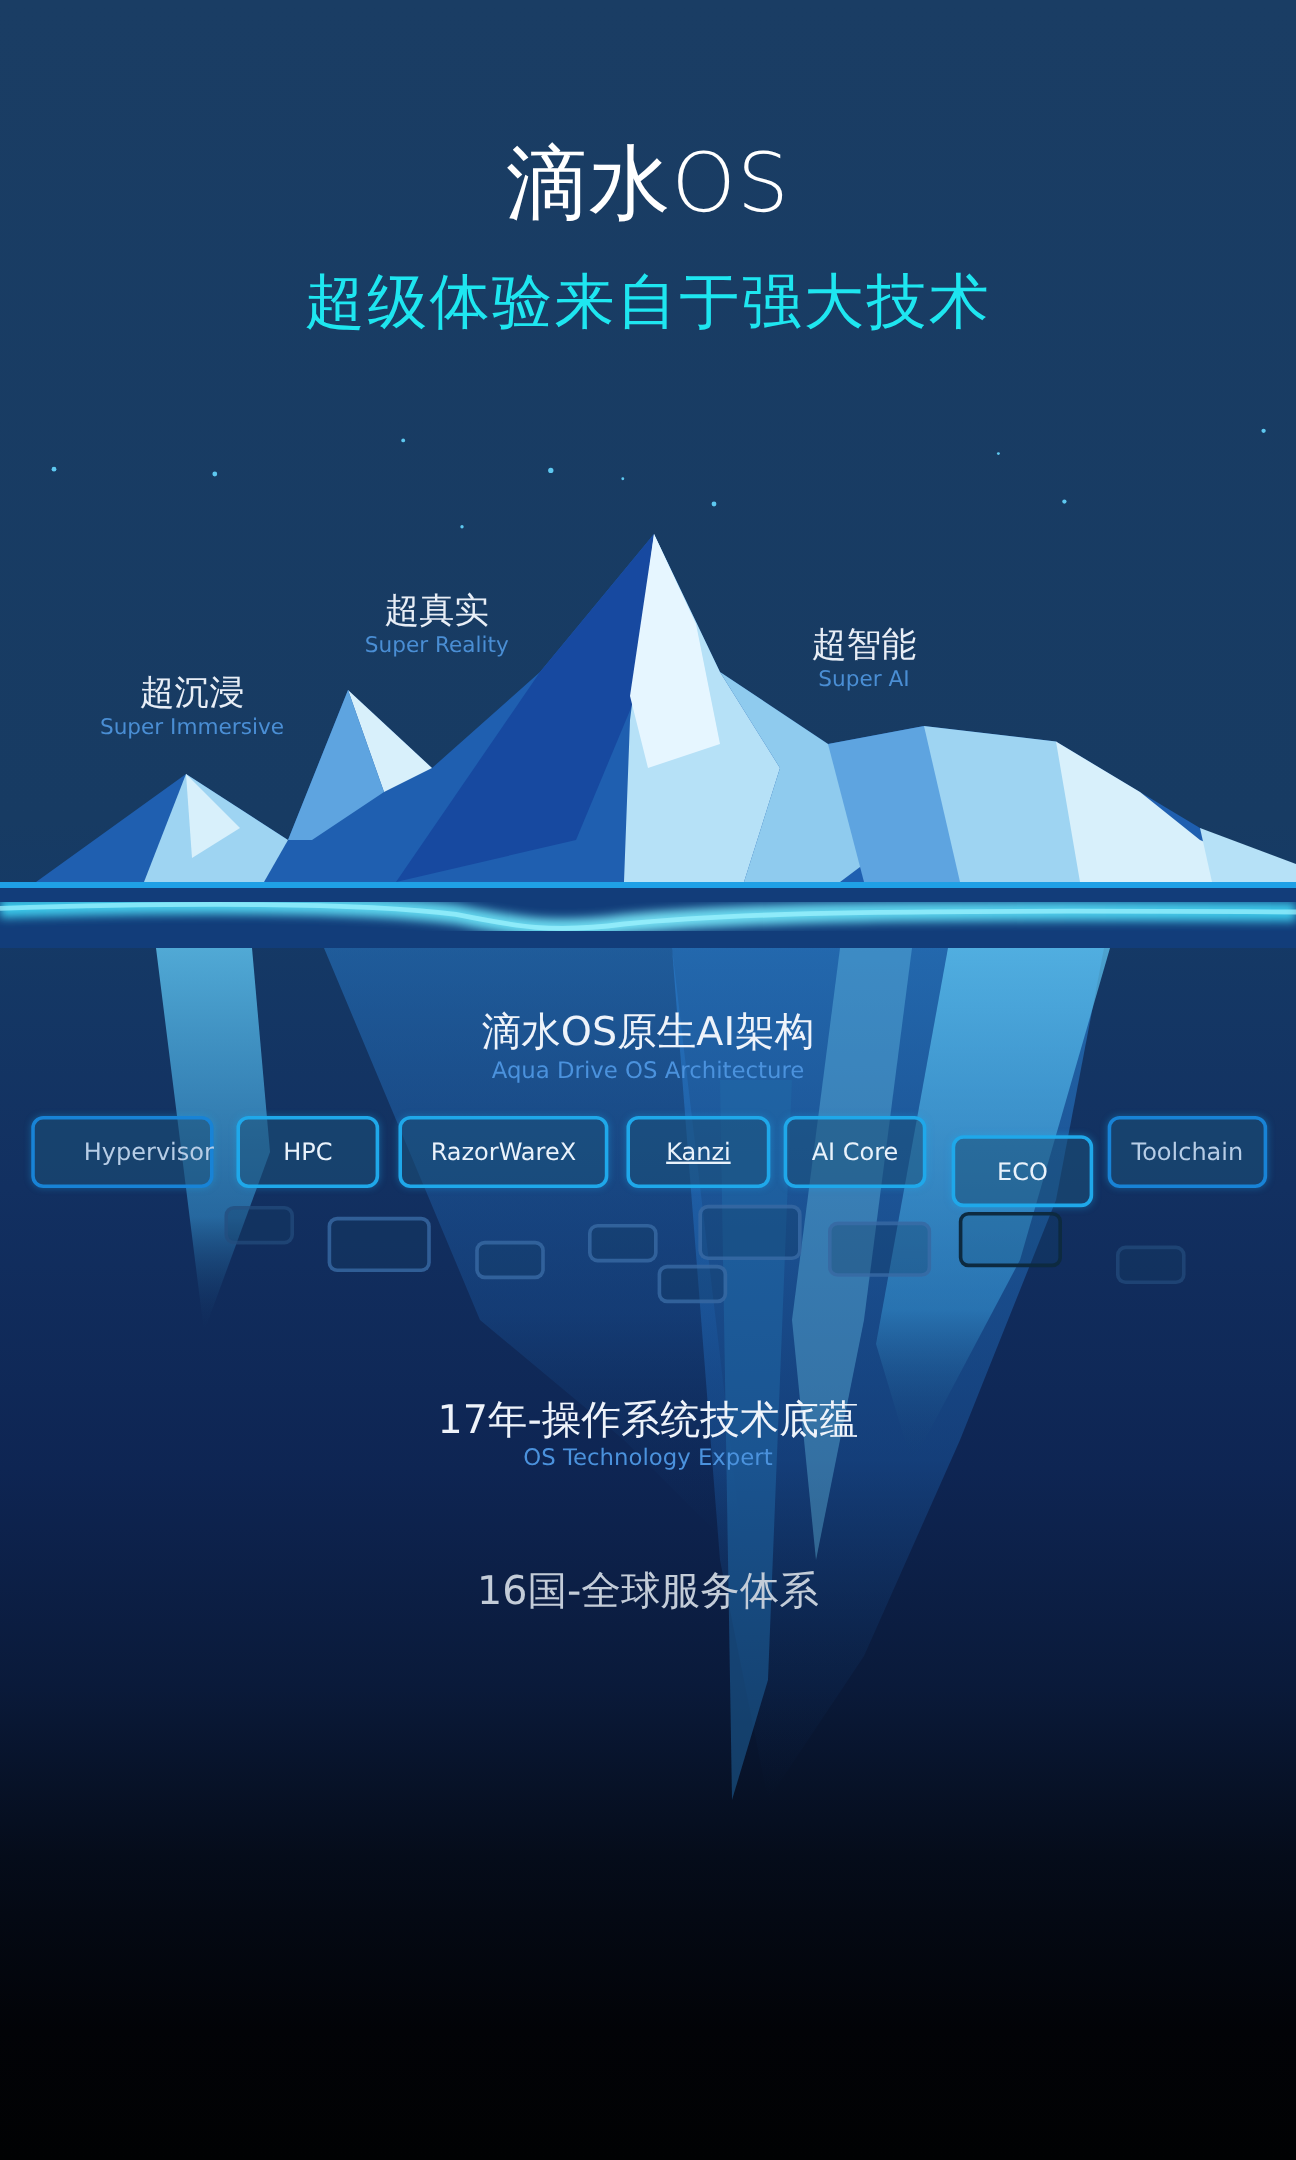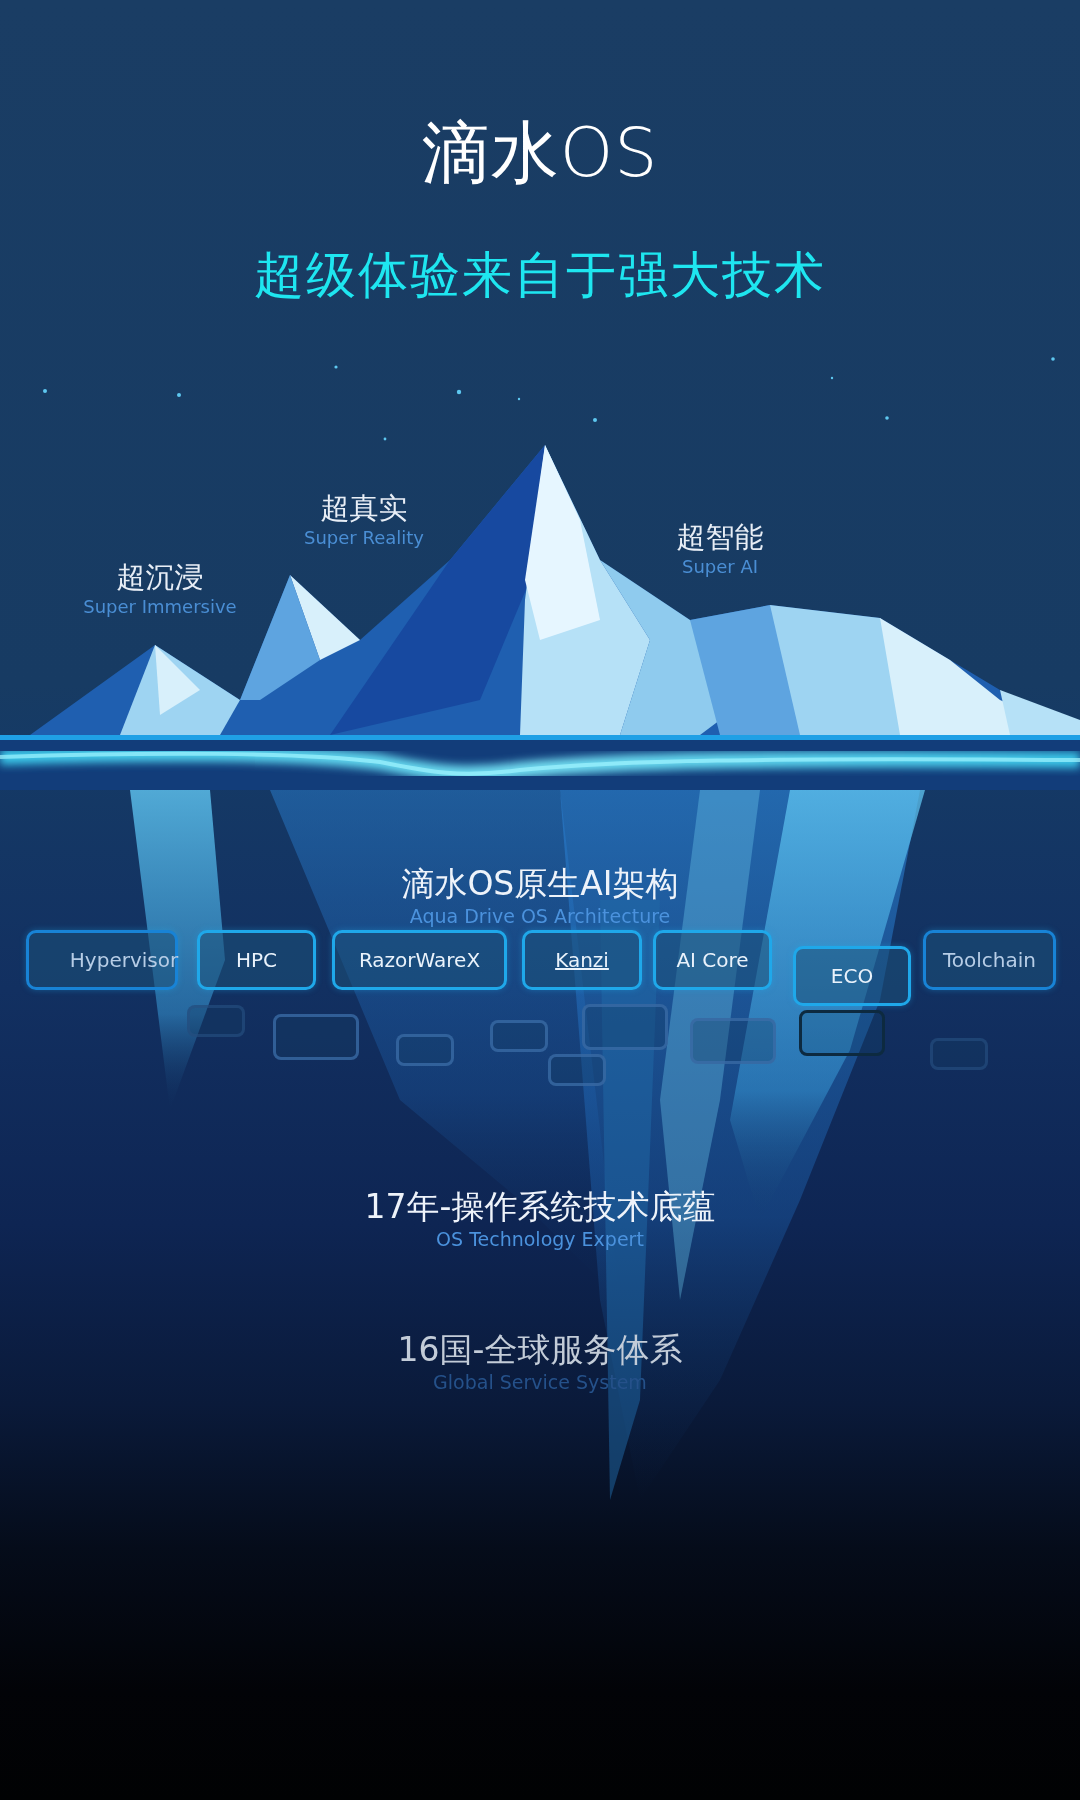--- a/index.html
+++ b/index.html
@@ -4,25 +4,25 @@
 <style>
   html, body { margin: 0; padding: 0; }
   body {
     width: 1080px; height: 1800px; overflow: hidden; position: relative;
     font-family: "DejaVu Sans", "Liberation Sans", sans-serif;
     background: linear-gradient(180deg, #1a3d64 0%, #173b63 38%, #153a66 42%, #123061 55%, #0e2553 68%, #0a1a3a 78%, #050c1a 86%, #020307 94%, #010203 100%);
   }
   .layer { position: absolute; left: 0; top: 0; width: 1080px; height: 1800px; }
   .center { position: absolute; left: 0; width: 1080px; text-align: center; }
   .title { top: 108px; font-size: 68px; color: #ffffff; font-weight: 300; letter-spacing: 1px; }
-  .subtitle { top: 218px; font-size: 50px; color: #1ee6f0; letter-spacing: 2px; margin-top: 24px; }
+  .subtitle { top: 218px; font-size: 50px; color: #1ee6f0; letter-spacing: 2px; }
   .peak-label { position: absolute; text-align: center; }
   .peak-cn { font-size: 29px; color: #e8eef6; line-height: 1.2; }
   .peak-en { font-size: 18px; color: #4a8ed4; line-height: 1.3; }
-  .sec-cn { font-size: 33px; color: #eef3fa; line-height: 1.2; margin-top: 24px; }
+  .sec-cn { font-size: 33px; color: #eef3fa; line-height: 1.2; }
   .sec-en { font-size: 19px; color: #4b92dd; line-height: 1.3; }
   .arch-head { top: 840px; }
   .mod {
     position: absolute; top: 930px; height: 60px; box-sizing: border-box;
     border: 3px solid #1fa8ea; border-radius: 10px;
     background: rgba(28, 80, 120, 0.55);
     color: #e9f2fb; font-size: 20px;
     display: flex; align-items: center; justify-content: center;
     box-shadow: 0 0 6px rgba(31,168,234,0.35);
   }
@@ -145,14 +145,13 @@
 <div class="ghost" style="left:690px; top:1018px; width:86px; height:46px;"></div>
 <div class="ghost dark" style="left:799px; top:1010px; width:86px; height:46px;"></div>
 <div class="ghost faint" style="left:930px; top:1038px; width:58px; height:32px;"></div>
 
 <div class="center stat1">
   <div class="sec-cn">17年-操作系统技术底蕴</div>
   <div class="sec-en">OS Technology Expert</div>
 </div>
 <div class="center stat2">
   <div class="sec-cn">16国-全球服务体系</div>
-  <div class="sec-en">Global Service System</div>
 </div>
 
 </body></html>

